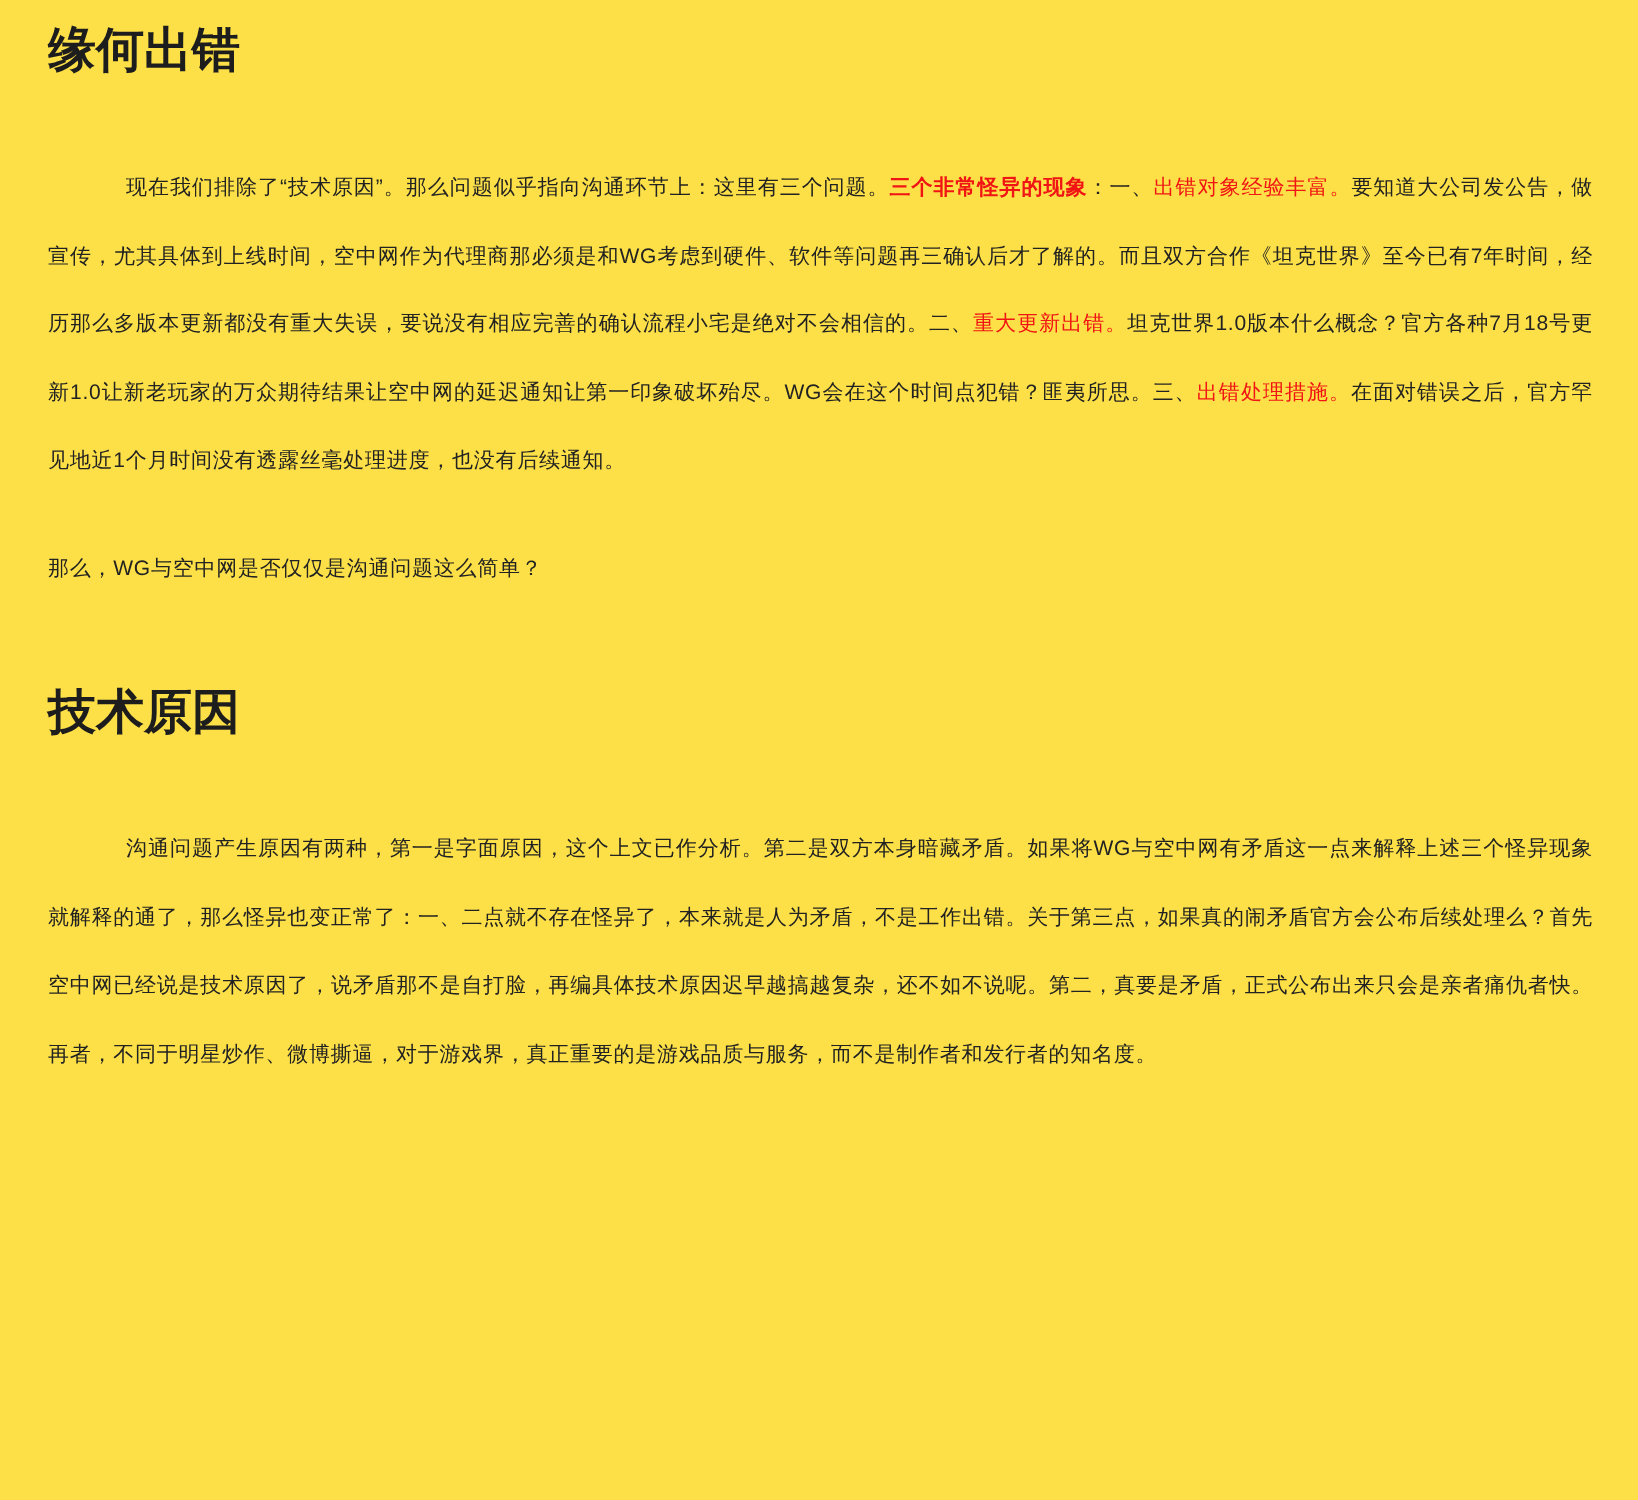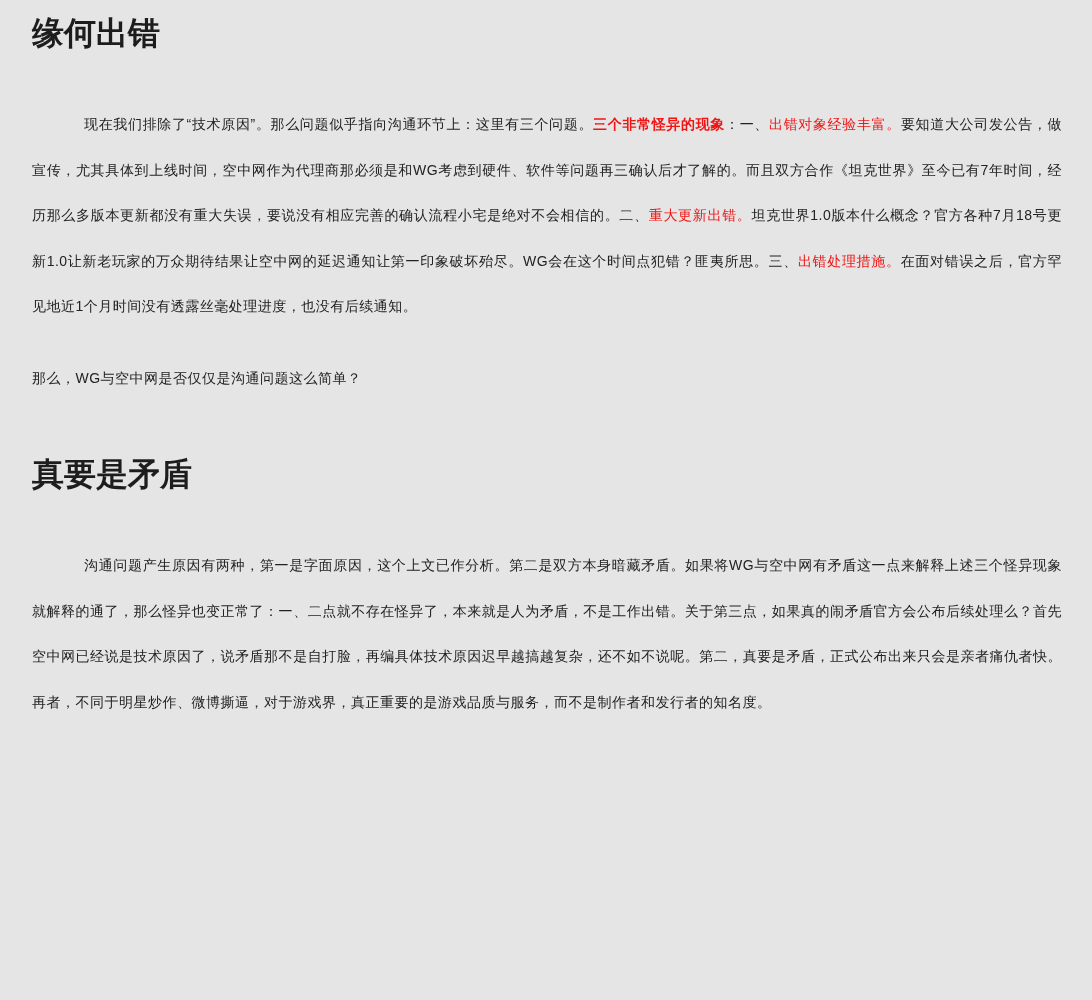--- a/index.html
+++ b/index.html
@@ -5,21 +5,21 @@
   html, body {
     margin: 0;
     padding: 0;
     background: #ffffff;
   }
   .page {
     width: 1092px;
     min-height: 1000px;
     box-sizing: border-box;
     padding: 14px 30px 10px 32px;
-    background: #e5e5e5;
+    background: #fde047;
     font-family: "Liberation Sans", "DejaVu Sans", sans-serif;
     color: #222222;
   }
   .heading {
     font-size: 32px;
     line-height: 38px;
     font-weight: bold;
     color: #1d1d1d;
     margin: 0 0 50px 0;
   }
@@ -48,16 +48,16 @@
   }
 </style>
 </head>
 <body>
 
 <div class="page">
   <div id="article">
       <h2 class="heading">缘何出错</h2>
       <p class="para indent"><span class="run-normal">现在我们排除了“技术原因”。那么问题似乎指向沟通环节上：这里有三个问题。</span><span class="run-red-bold">三个非常怪异的现象</span><span class="run-normal">：一、</span><span class="run-red">出错对象经验丰富。</span><span class="run-normal">要知道大公司发公告，做宣传，尤其具体到上线时间，空中网作为代理商那必须是和WG考虑到硬件、软件等问题再三确认后才了解的。而且双方合作《坦克世界》至今已有7年时间，经历那么多版本更新都没有重大失误，要说没有相应完善的确认流程小宅是绝对不会相信的。二、</span><span class="run-red">重大更新出错。</span><span class="run-normal">坦克世界1.0版本什么概念？官方各种7月18号更新1.0让新老玩家的万众期待结果让空中网的延迟通知让第一印象破坏殆尽。WG会在这个时间点犯错？匪夷所思。三、</span><span class="run-red">出错处理措施。</span><span class="run-normal">在面对错误之后，官方罕见地近1个月时间没有透露丝毫处理进度，也没有后续通知。</span></p>
       <p class="para"><span class="run-normal">那么，WG与空中网是否仅仅是沟通问题这么简单？</span></p>
-      <h2 class="heading">真要是矛盾</h2>
+      <h2 class="heading">技术原因</h2>
       <p class="para indent"><span class="run-normal">沟通问题产生原因有两种，第一是字面原因，这个上文已作分析。第二是双方本身暗藏矛盾。如果将WG与空中网有矛盾这一点来解释上述三个怪异现象就解释的通了，那么怪异也变正常了：一、二点就不存在怪异了，本来就是人为矛盾，不是工作出错。关于第三点，如果真的闹矛盾官方会公布后续处理么？首先空中网已经说是技术原因了，说矛盾那不是自打脸，再编具体技术原因迟早越搞越复杂，还不如不说呢。第二，真要是矛盾，正式公布出来只会是亲者痛仇者快。再者，不同于明星炒作、微博撕逼，对于游戏界，真正重要的是游戏品质与服务，而不是制作者和发行者的知名度。</span></p>
     </div>
 </div>
 
 </body></html>

